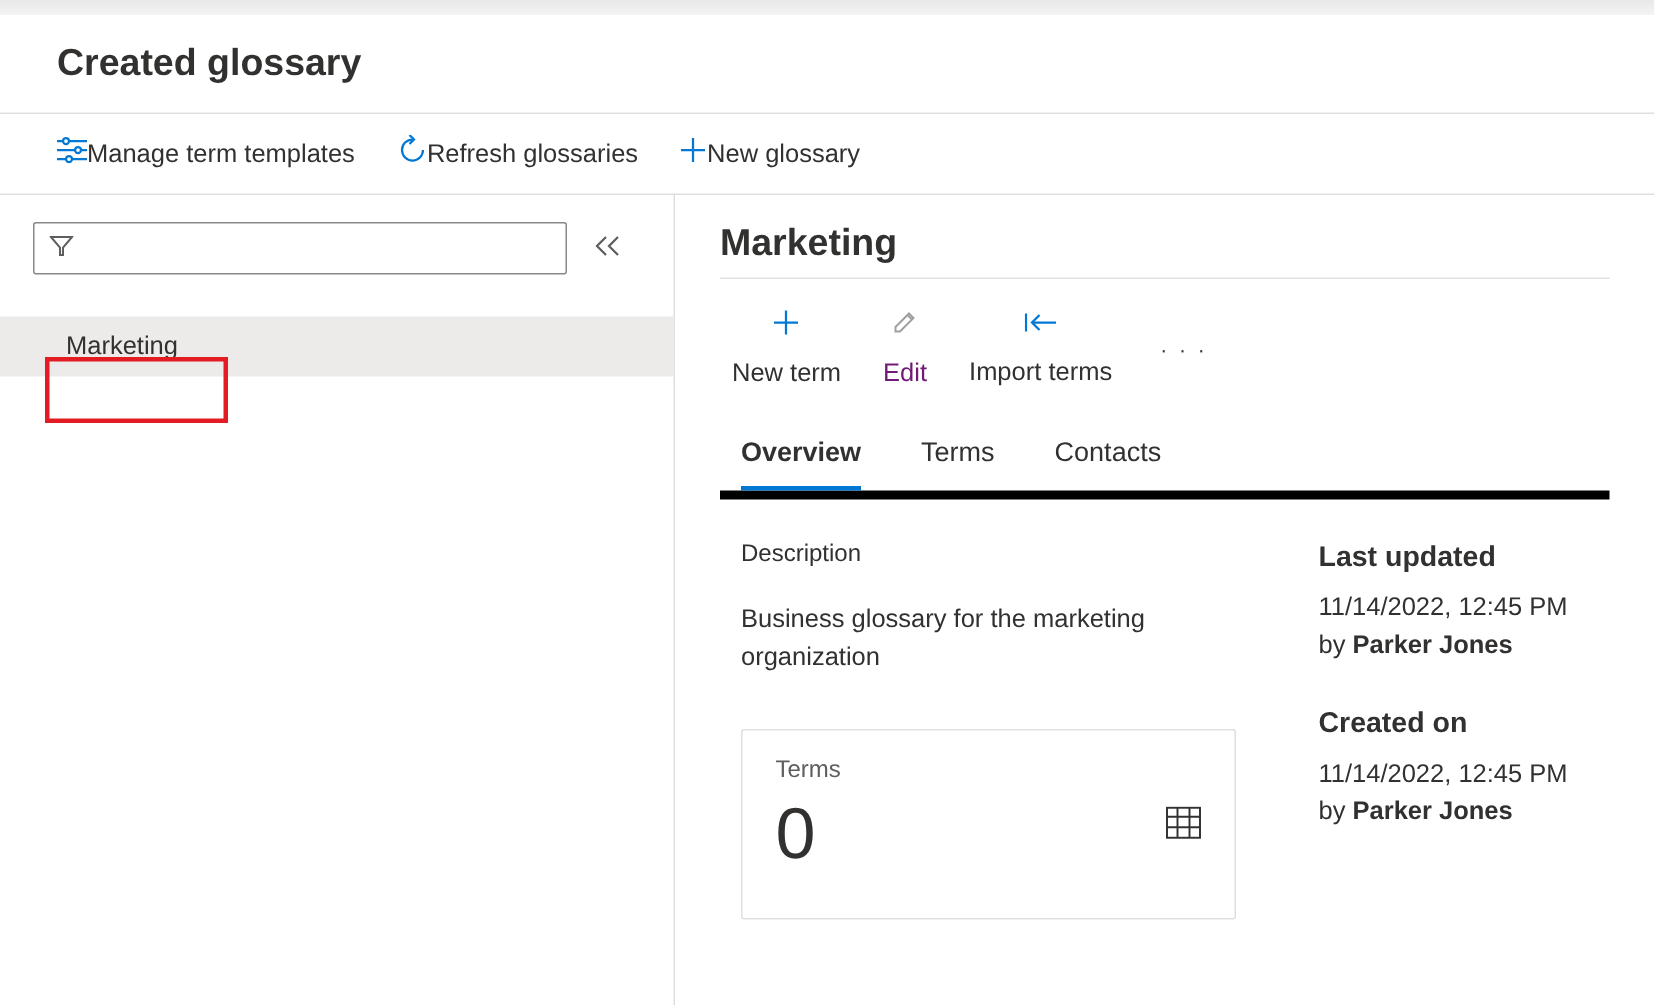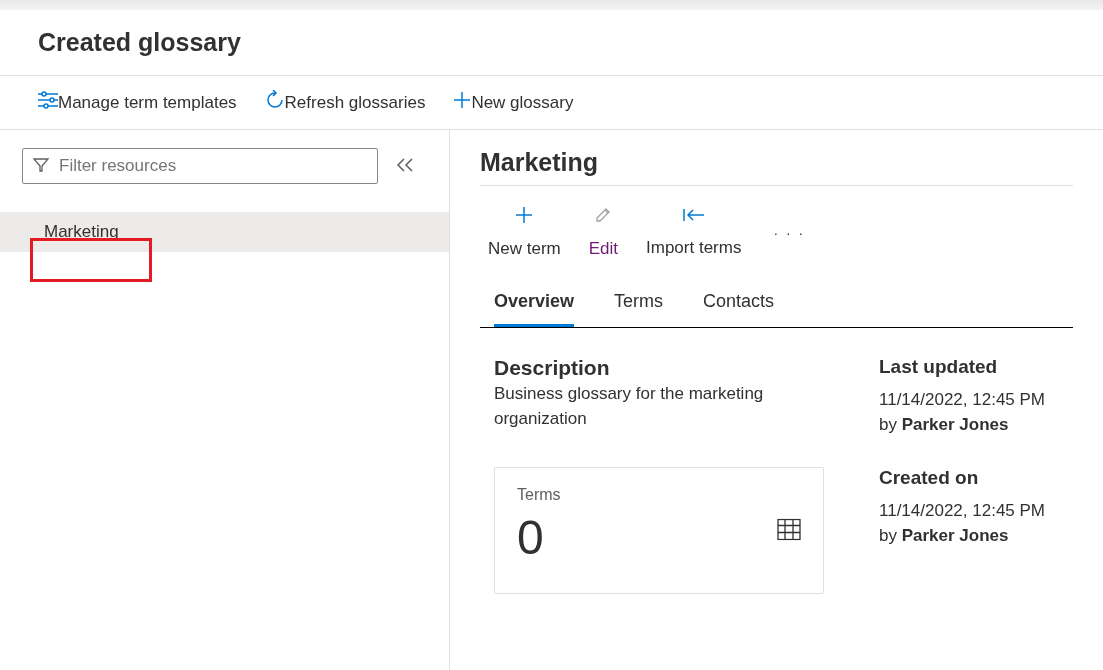--- a/index.html
+++ b/index.html
@@ -119,44 +119,44 @@
       cursor: pointer;
       font-size: 17px;
       color: #323130;
       flex-direction: column;
     }
     .action-item.disabled { color: #701a75; cursor: default; }
     .tabs {
       display: flex;
       gap: 40px;
       padding: 18px 14px 0 14px;
-      border-bottom: 1px solid #000000;
+      border-bottom: 6px solid #000000;
     }
     .tab {
       font-size: 18px;
       color: #323130;
       padding-bottom: 12px;
       cursor: pointer;
       border-bottom: 3px solid transparent;
     }
     .tab.active {
       font-weight: 600;
       border-bottom-color: #0078d4;
     }
     .overview {
       display: flex;
       gap: 30px;
       padding: 28px 14px 0 14px;
     }
     .overview-left { flex: 1; }
     .overview-right { width: 180px; }
     .section-heading {
-      font-size: 21px;
-      font-weight: 700;
-      margin-bottom: 2px;
+      font-size: 16px;
+      font-weight: 400;
+      margin-bottom: 22px;
     }
     .description-text {
       font-size: 17px;
       color: #323130;
       line-height: 1.45;
     }
     .card {
       border: 1px solid #e1dfdd;
       border-radius: 2px;
       padding: 18px 22px;
@@ -246,21 +246,20 @@
 
 <div class="content">
   <div class="sidebar">
     <div class="filter-row">
       <div class="filter-box">
         <span>
           <svg width="16" height="16" viewBox="0 0 16 16">
               <polygon points="1,2 15,2 9,9 9,14 7,14 7,9" fill="none" stroke="#605e5c" stroke-width="1.3"></polygon>
             </svg>
         </span>
-        <input class="filter-input" placeholder="Filter resources" style="">
       </div>
       <span class="collapse-icon">
         <svg width="18" height="16" viewBox="0 0 18 16">
             <g stroke="#605e5c" stroke-width="1.5" fill="none">
               <polyline points="8,2 2,8 8,14"></polyline>
               <polyline points="16,2 10,8 16,14"></polyline>
             </g>
           </svg>
       </span>
     </div>

